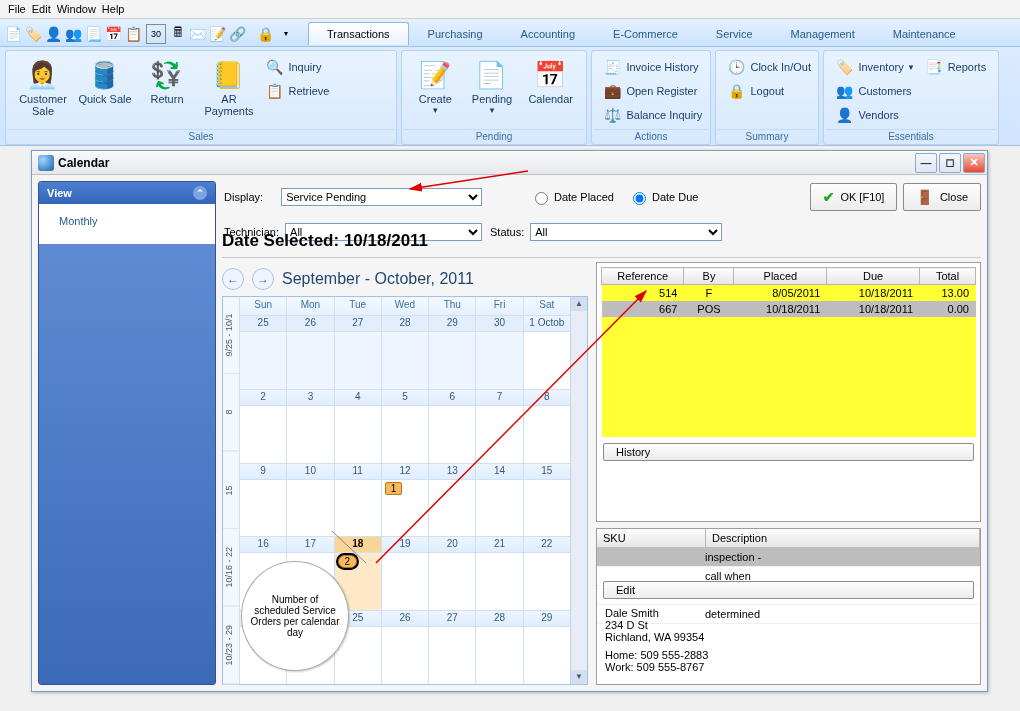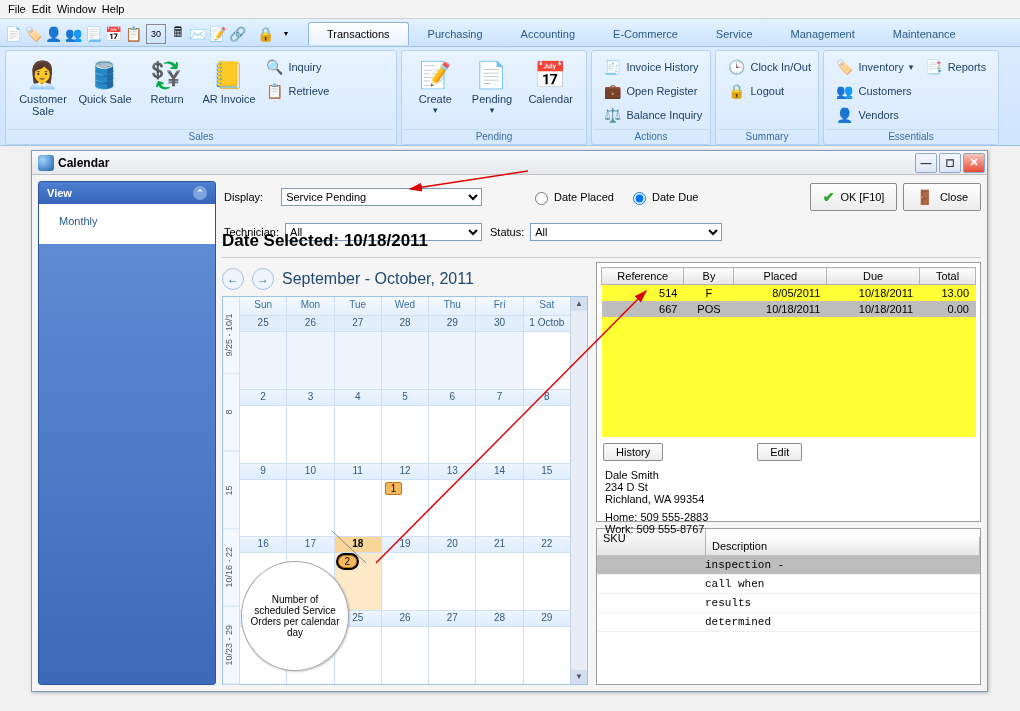--- a/index.html
+++ b/index.html
@@ -238,37 +238,37 @@
   .gridtbl { width:100%; border-collapse:collapse; font-size:11px;}
   .gridtbl th {
     background: linear-gradient(to bottom,#fdfdfd,#e5e5e5);
     border:1px solid #b5b5b5; padding:2px 4px; font-weight:normal;
   }
   .gridtbl td { border-right:1px solid transparent; padding:2px 6px; text-align:right;}
   .gridtbl td.c { text-align:center; }
   .row-yel td { background:#ffff33; }
   .row-gray td { background:#bdbdbd; }
   .row-yel-blank td { background:#ffff33; height:16px;}
-  .actions { padding:6px 2px; display:flex; gap:94px;}
+  .actions { padding:6px 2px; display:flex; gap:120px;flex-direction:column;}
   .ibtn {
     background: linear-gradient(to bottom,#fdfdfd,#ececec);
     border:1px solid #8b8b8b; border-radius:2px;
     padding: 2px 12px;
   }
   .custinfo { padding: 2px 4px; }
 
   .panel2 {
     border:1px solid #9e9e9e; background:#fff; flex:1;
   }
   .p2head { display:flex; border-bottom:1px solid #c0c0c0;}
   .p2head div {
     background: linear-gradient(to bottom,#fdfdfd,#e5e5e5);
     border-right:1px solid #b5b5b5; padding:3px 6px; font-weight:normal;
   }
-  .p2row { display:flex; padding:3px 0; border-bottom:1px solid #f0f0f0;font-family:Liberation Mono, monospace;}
+  .p2row { display:flex; padding:3px 0; border-bottom:1px solid #f0f0f0;}
   .p2row.sel { background:#bdbdbd; }
   .p2row .c1 { width:96px; padding-left:6px;}
   .p2row .c2 { flex:1; padding-left:6px;}
 
   
   .callout {
     position:absolute;
     left:18px; top:264px;
     width:94px; height:96px;
     background:#fff; border:1px solid #aaa;
@@ -329,21 +329,21 @@
       <div class="bigbtn">
           <div class="bicon">🛢️</div>
           <span>Quick Sale</span>
         </div>
       <div class="bigbtn">
           <div class="bicon">💱</div>
           <span>Return</span>
         </div>
       <div class="bigbtn">
           <div class="bicon">📒</div>
-          <span>AR Invoice</span>
+          <span>AR Payments</span>
         </div>
       <div style="display:flex; flex-direction:column;">
         <div class="smallbtn">
             <span class="sicon">🔍</span>
             <span>Inquiry</span>
           </div>
         <div class="smallbtn">
             <span class="sicon">📋</span>
             <span>Retrieve</span>
           </div>
@@ -723,21 +723,21 @@
               <div>Richland, WA  99354</div>
               <div style="height:6px;"></div>
               <div>Home: 509 555-2883</div>
               <div>Work: 509 555-8767</div>
             </div>
           </div>
 
           <div class="panel2">
             <div class="p2head">
               <div style="width:96px;">SKU</div>
-              <div style="flex:1;margin-top:8px;">Description</div>
+              <div style="flex:1;">Description</div>
             </div>
             <div class="p2row sel">
                 <div class="c1"></div>
                 <div class="c2">inspection -</div>
               </div>
             <div class="p2row">
                 <div class="c1"></div>
                 <div class="c2">call when</div>
               </div>
             <div class="p2row">

